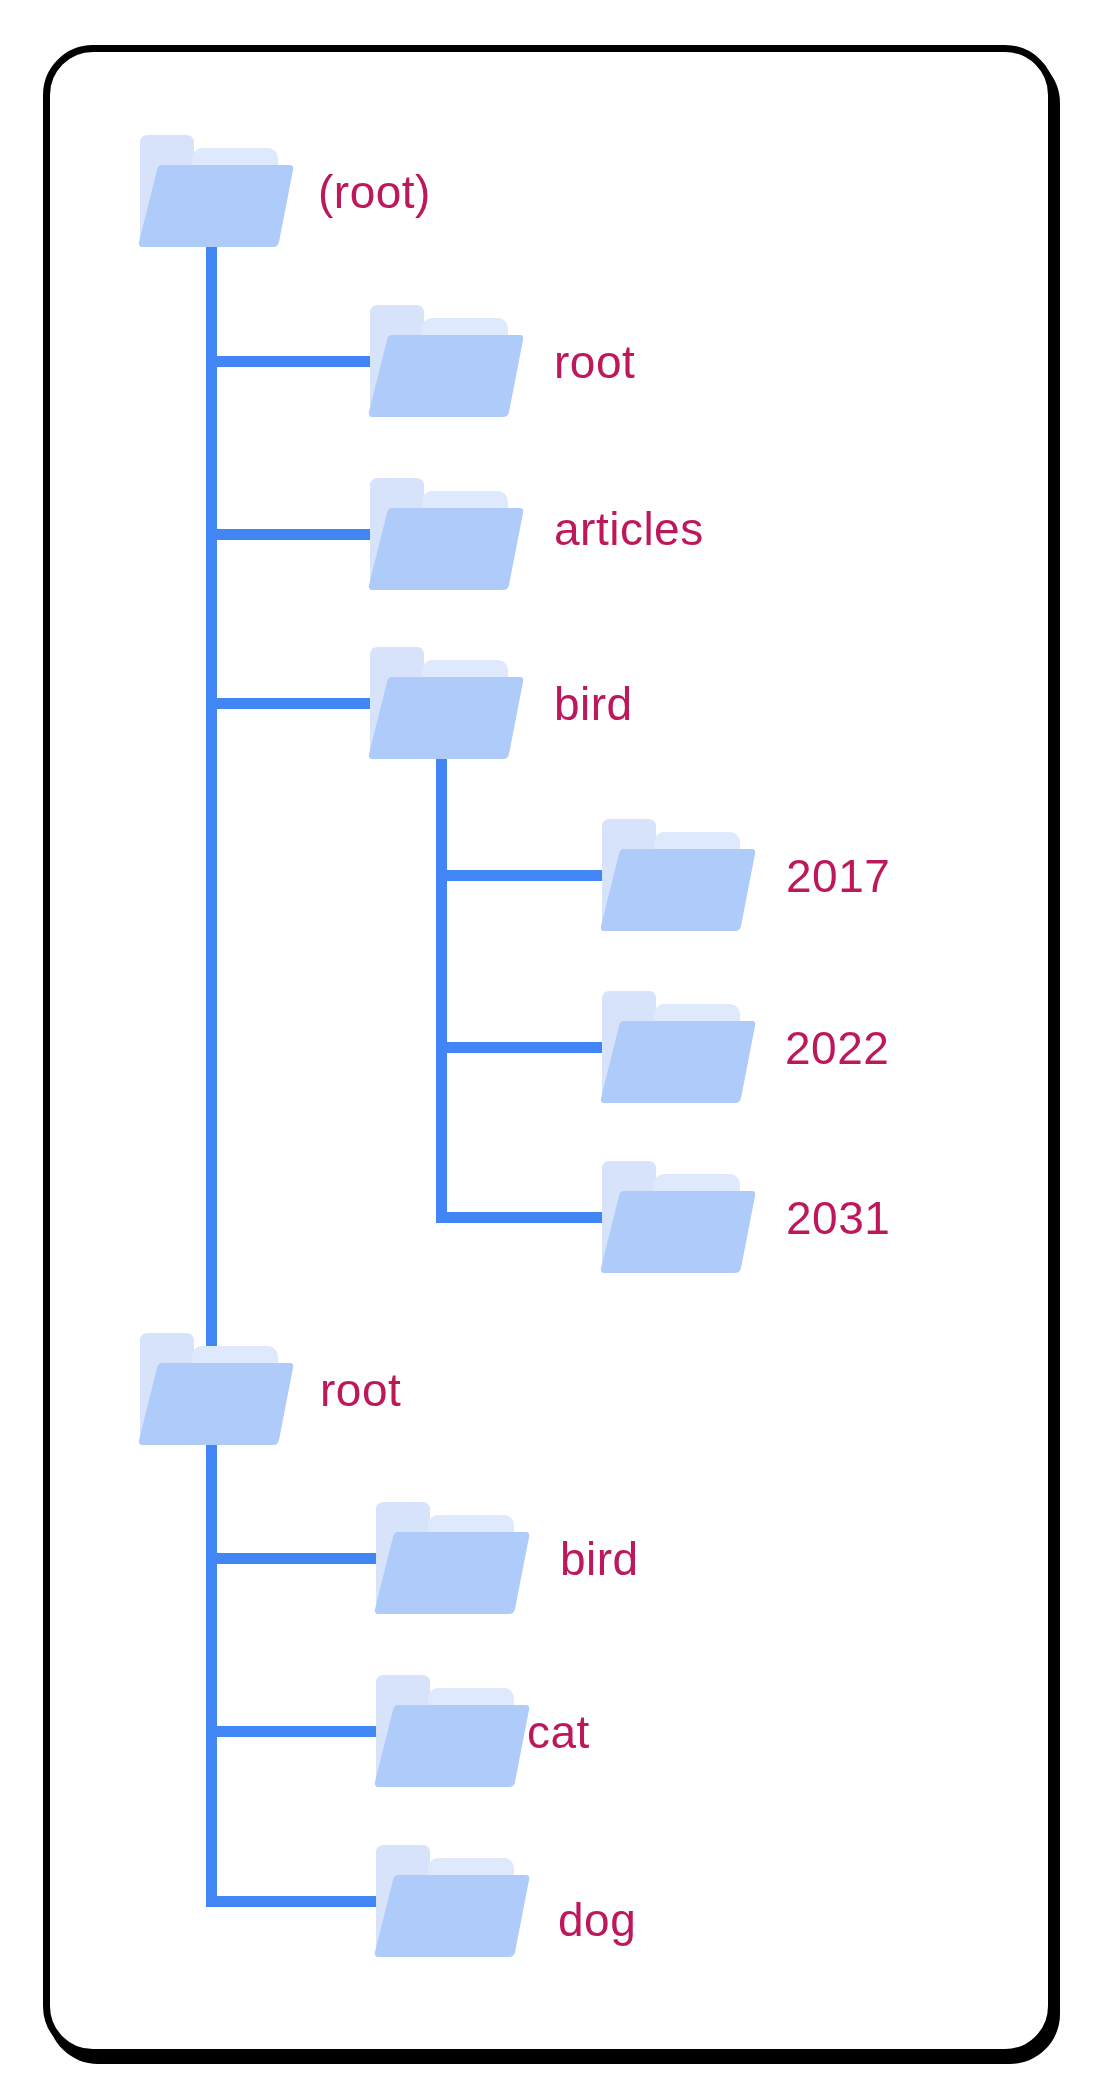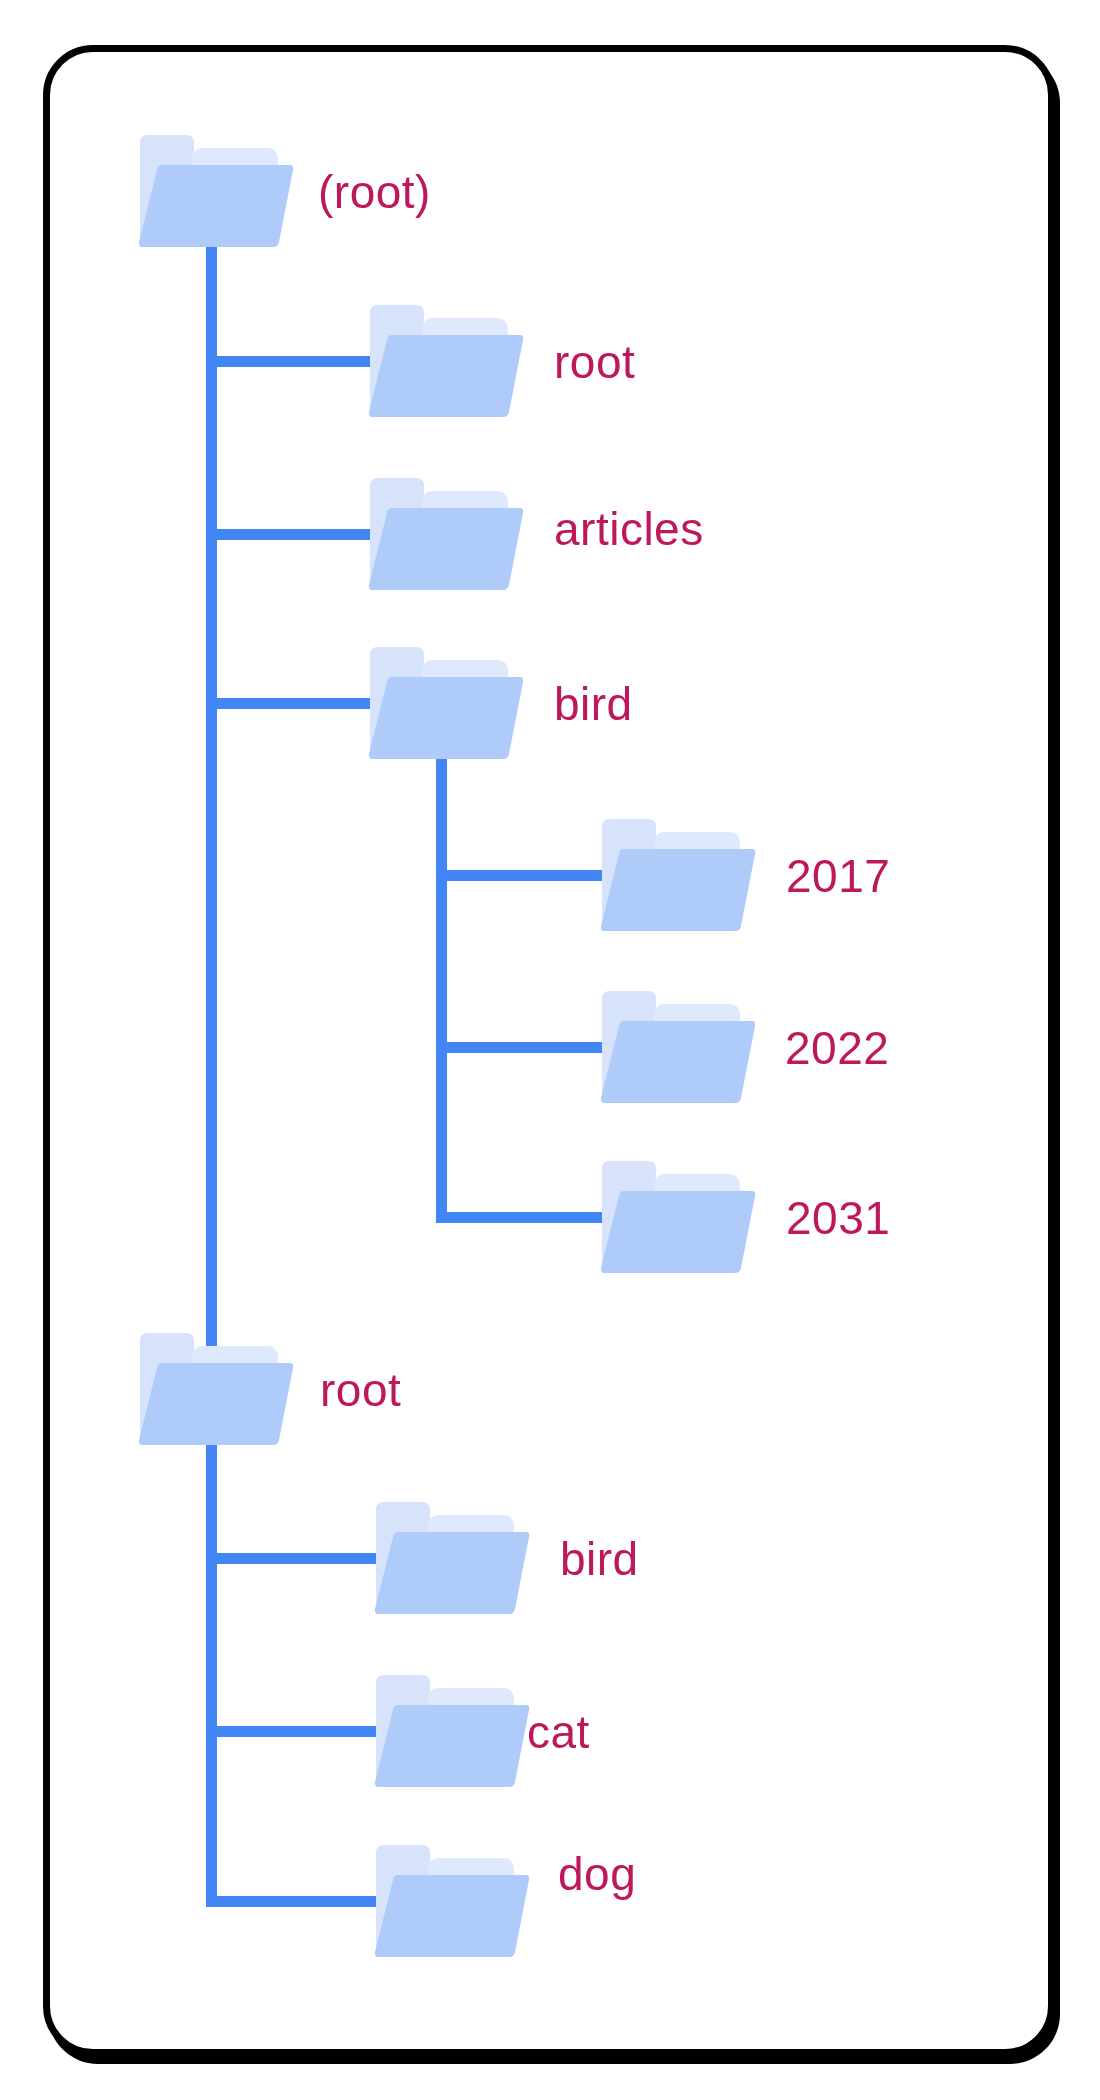--- a/index.html
+++ b/index.html
@@ -85,15 +85,15 @@
   <span class="label" style="left:318px;top:192px">(root)</span>
   <span class="label" style="left:554px;top:362px">root</span>
   <span class="label" style="left:554px;top:529px">articles</span>
   <span class="label" style="left:554px;top:704px">bird</span>
   <span class="label" style="left:786px;top:876px">2017</span>
   <span class="label" style="left:785px;top:1048px">2022</span>
   <span class="label" style="left:786px;top:1218px">2031</span>
   <span class="label" style="left:320px;top:1390px">root</span>
   <span class="label" style="left:560px;top:1559px">bird</span>
   <span class="label" style="left:527px;top:1732px">cat</span>
-  <span class="label" style="left:558px;top:1874px">dog</span>
+  <span class="label" style="left:558px;top:1920px">dog</span>
 
 </div>
 
 </body></html>

